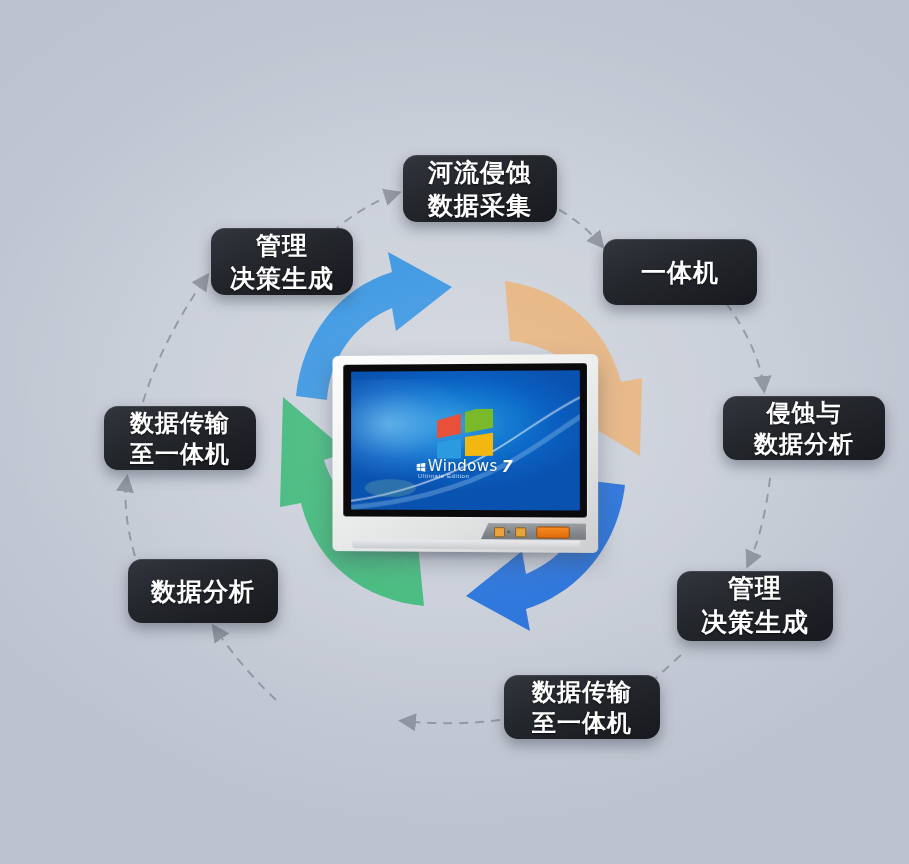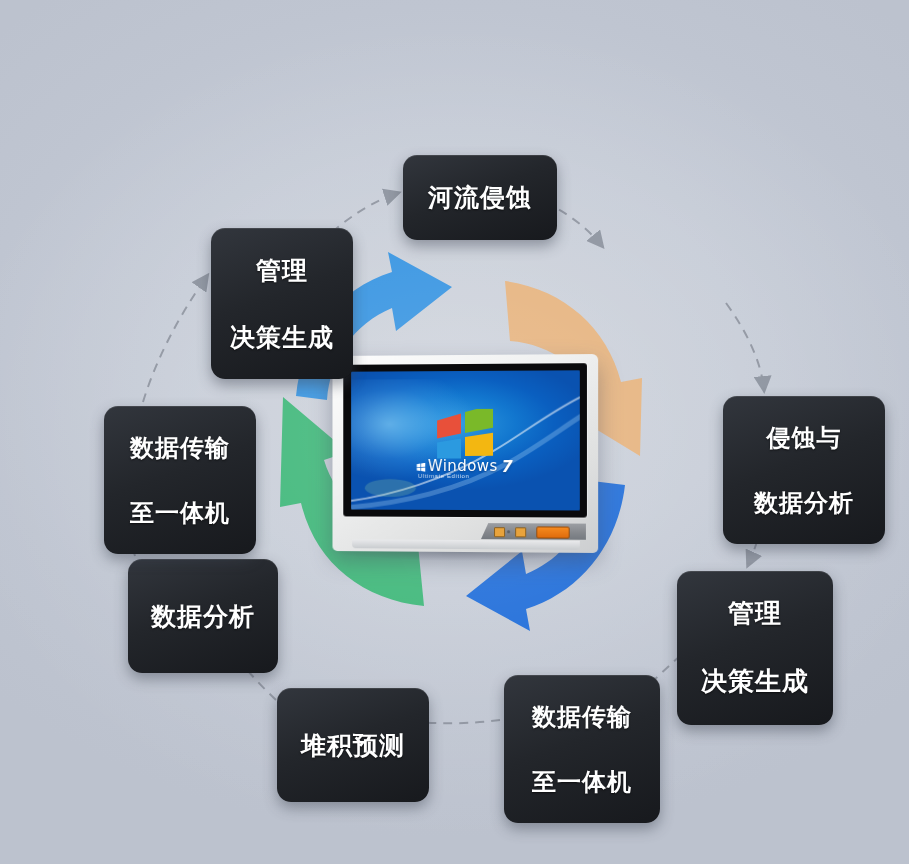--- a/index.html
+++ b/index.html
@@ -28,25 +28,24 @@
   .label{
     position:absolute;
     background:linear-gradient(160deg,#32363d 0%,#23262b 45%,#17191d 100%);
     color:#fff;
     border-radius:14px;
     display:flex;flex-direction:column;align-items:center;justify-content:center;
     text-align:left;
     font-weight:bold;
     letter-spacing:1px;
     box-shadow:0 6px 14px rgba(60,66,80,.45), 0 1px 0 rgba(255,255,255,.10) inset;
-    padding:26px 16px;
+    padding:1px 16px;
     line-height:1.30;
     z-index:6;
     text-shadow:0 1px 2px rgba(0,0,0,.6);
-    gap:34px;
   }
   .label span{display:block;white-space:nowrap;}
 
   .lbl-top      {left:403px;top:155px;width:122px;font-size:25px;}
   .lbl-topright {left:603px;top:239px;width:122px;font-size:25px;height:64px;}
   .lbl-right    {left:723px;top:396px;width:130px;font-size:24px;}
   .lbl-botright {left:677px;top:571px;width:124px;font-size:26px;}
   .lbl-bottom   {left:504px;top:675px;width:124px;font-size:24px;}
   .lbl-botleft  {left:277px;top:688px;width:120px;font-size:25px;height:62px;}
   .lbl-left2    {left:128px;top:559px;width:118px;font-size:25px;height:62px;}
@@ -231,41 +230,42 @@
           <div class="io-sq b"></div>
           <div class="io-big"></div>
         </div>
       </div>
       <div class="dev-base"></div>
     </div>
   </div>
 
   <div class="label lbl-top">
     <span>河流侵蚀</span>
-  </div>
-
+    <span>数据采集</span>
+  </div>
+
+  <div class="label lbl-topright">
+    <span>一体机</span>
+  </div>
 
   <div class="label lbl-right">
     <span>侵蚀与</span>
     <span>数据分析</span>
   </div>
 
   <div class="label lbl-botright">
     <span>管理</span>
     <span>决策生成</span>
   </div>
 
   <div class="label lbl-bottom">
     <span>数据传输</span>
     <span>至一体机</span>
   </div>
 
-  <div class="label lbl-botleft">
-    <span>堆积预测</span>
-  </div>
 
   <div class="label lbl-left2">
     <span>数据分析</span>
   </div>
 
   <div class="label lbl-left">
     <span>数据传输</span>
     <span>至一体机</span>
   </div>
 

